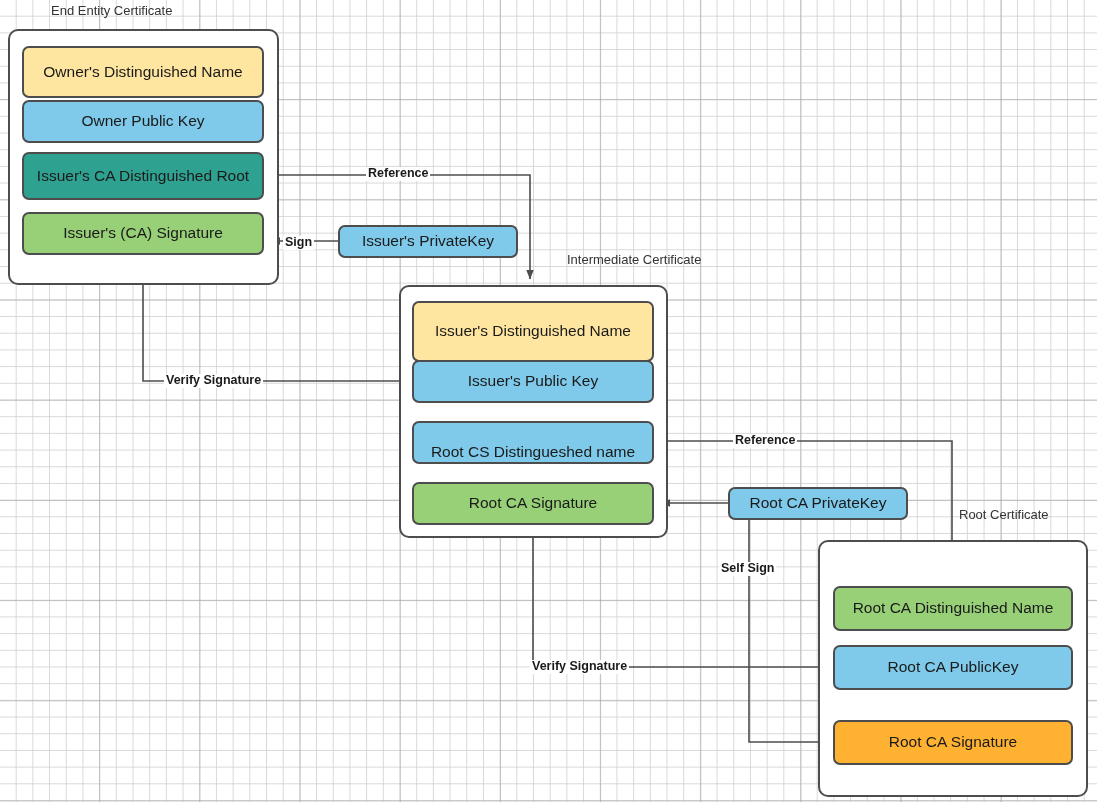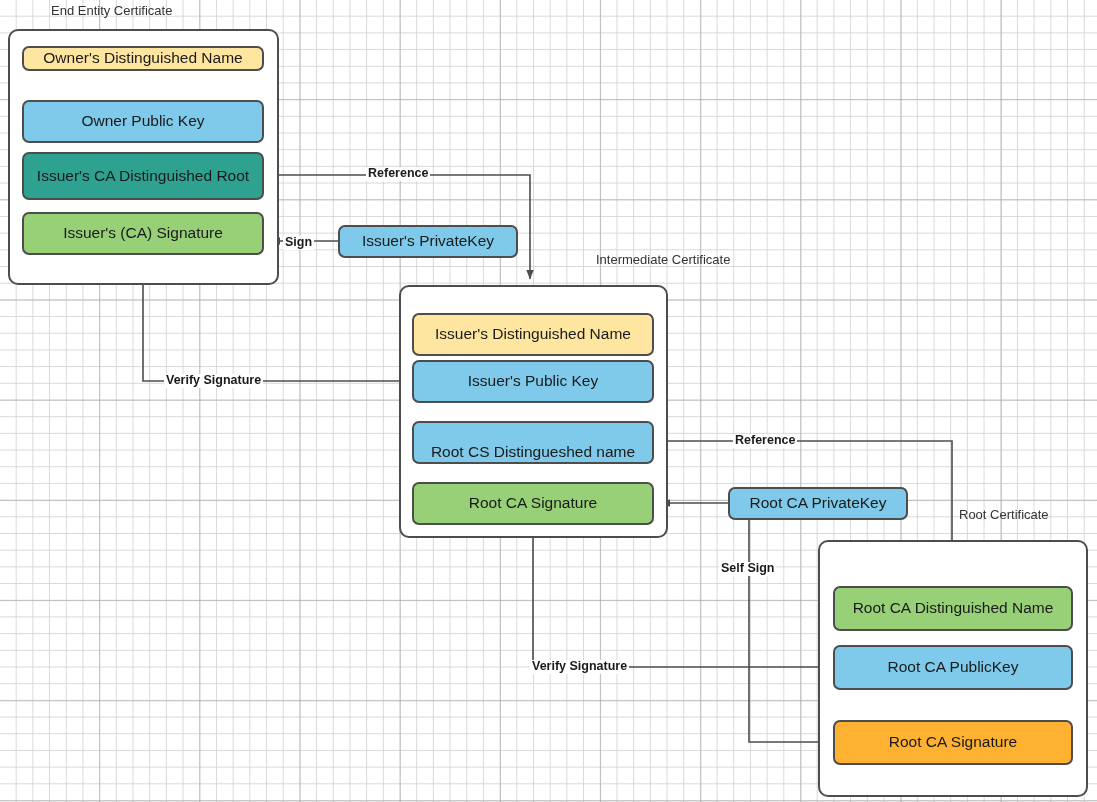--- a/index.html
+++ b/index.html
@@ -93,45 +93,45 @@
 
     <path d="M833,667 L533,667 L533,527" fill="none" stroke="#4d4d4d" stroke-width="1.6" marker-end="url(#arrow)"></path>
 
     <path d="M749,520 L749,742 L827,742" fill="none" stroke="#4d4d4d" stroke-width="1.6" marker-end="url(#arrow)"></path>
   </svg>
 
   <div class="grp-title" style="left:51px;top:3px;">End Entity Certificate</div>
 
   <div class="container-box" style="left:8px;top:29px;width:271px;height:256px;"></div>
 
-  <div class="node fill-yellow" style="left:22px;top:46px;width:242px;height:25px;">
+  <div class="node fill-yellow" style="left:22px;top:46px;width:242px;height:52px;">
     <span>Owner's Distinguished Name</span>
   </div>
 
   <div class="node fill-blue" style="left:22px;top:100px;width:242px;height:43px;">
     <span>Owner Public  Key</span>
   </div>
 
   <div class="node fill-teal" style="left:22px;top:152px;width:242px;height:48px;">
     <span>Issuer's CA Distinguished Root</span>
   </div>
 
   <div class="node fill-green" style="left:22px;top:212px;width:242px;height:43px;">
     <span>Issuer's (CA) Signature</span>
   </div>
 
   <div class="node fill-blue" style="left:338px;top:225px;width:180px;height:33px;">
     <span>Issuer's PrivateKey</span>
   </div>
 
-  <div class="grp-title" style="left:567px;top:252px;margin-left:29px;">Intermediate Certificate</div>
+  <div class="grp-title" style="left:567px;top:252px;">Intermediate Certificate</div>
 
   <div class="container-box" style="left:399px;top:285px;width:269px;height:253px;"></div>
 
-  <div class="node fill-yellow" style="left:412px;top:313px;width:242px;height:43px;">
+  <div class="node fill-yellow" style="left:412px;top:301px;width:242px;height:61px;">
     <span>Issuer's Distinguished Name</span>
   </div>
 
   <div class="node fill-blue" style="left:412px;top:360px;width:242px;height:43px;">
     <span>Issuer's Public  Key</span>
   </div>
 
   <div class="node fill-blue" style="left:412px;top:421px;width:242px;height:43px;align-items:flex-end;">
     <span>Root CS Distingueshed name</span>
   </div>

